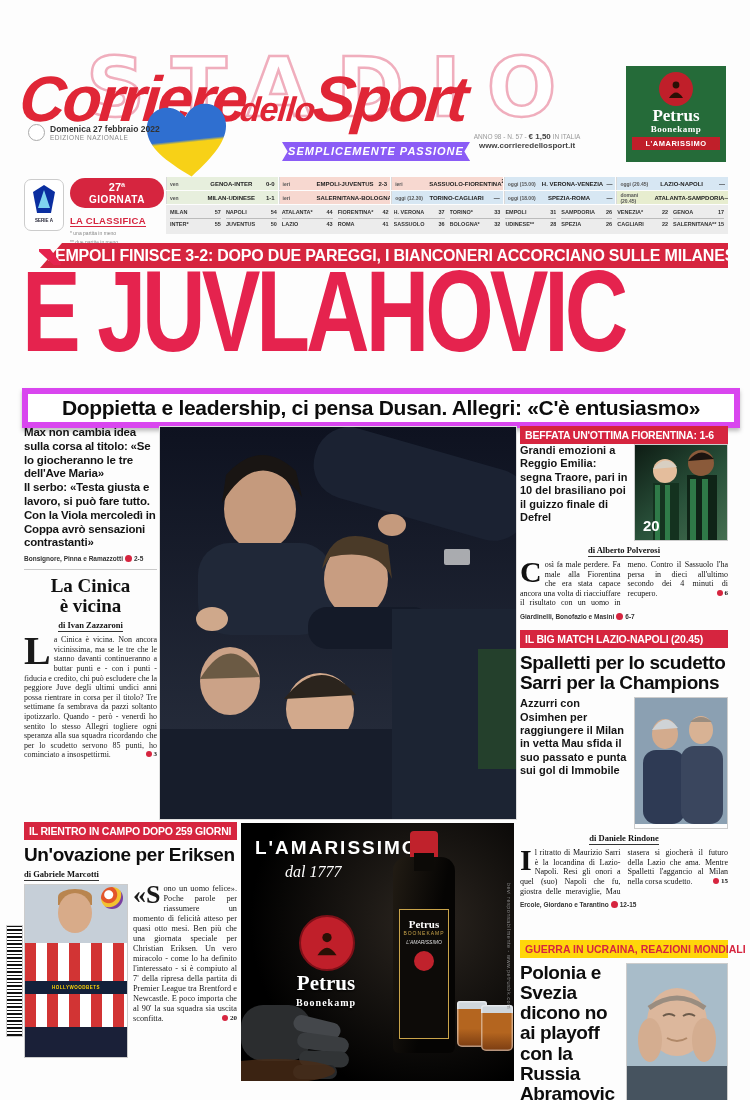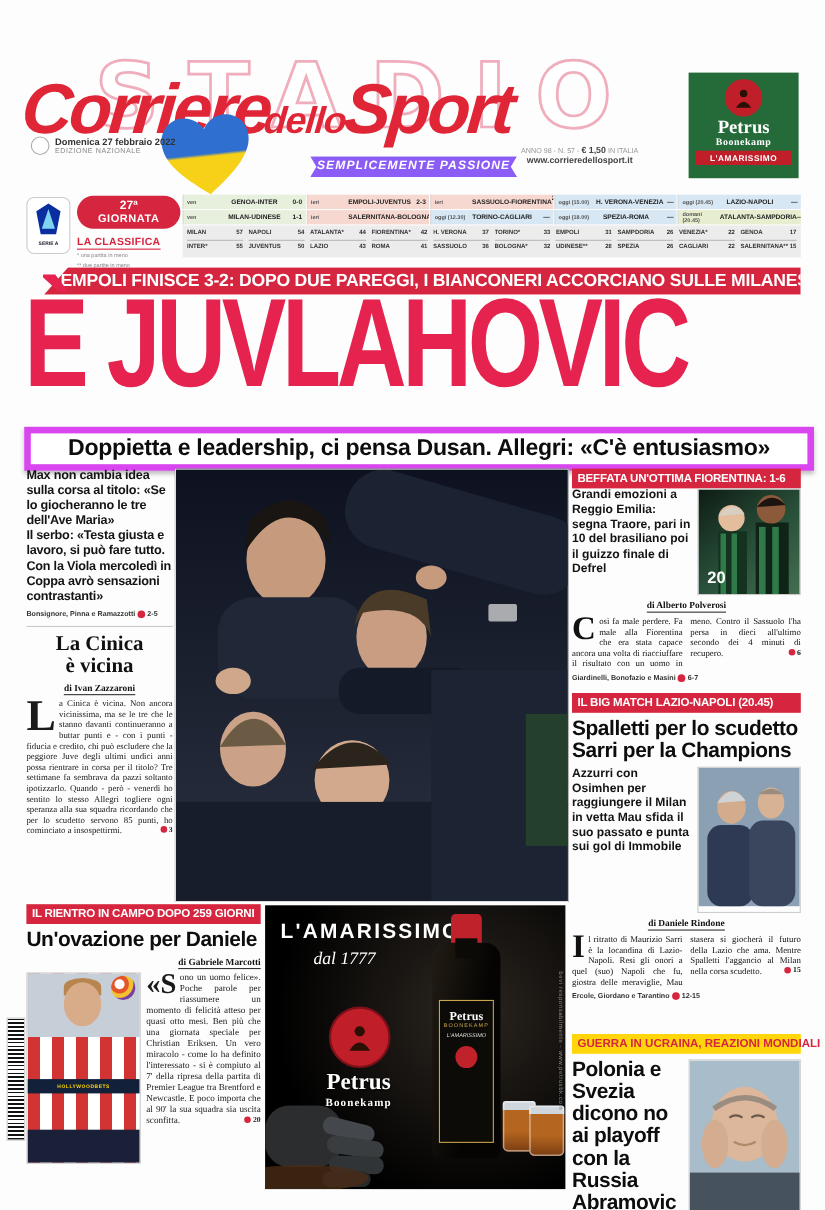--- a/index.html
+++ b/index.html
@@ -460,22 +460,22 @@
     <div class="credit">
         <span>Ercole, Giordano e Tarantino</span>
         <span class="dot"></span>
         <b>12-15</b>
       </div>
   </div>
 </div>
 
 <div class="abs" id="eriksen">
   <div class="kicker-red">IL RIENTRO IN CAMPO DOPO 259 GIORNI</div>
-  <div class="h2"><span>Un'ovazione per Daniele</span><br></div>
-  <div class="byline" style="text-align:right"><span>di Gabriele Marcotti</span></div>
+  <div class="h2"><span>Un'ovazione per Eriksen</span><br></div>
+  <div class="byline" style="text-align:left"><span>di Gabriele Marcotti</span></div>
   <div class="srow">
     <div class="eph">
       <div class="hair"></div>
       <div class="head"></div>
       <div class="ball"></div>
       <div class="band">HOLLYWOODBETS</div>
       <div class="shorts"></div>
     </div>
     <div class="serifbody" style="font-size:8.3px">
       <span class="dropcap" style="font-size:26px;line-height:22px"><span>«</span><span>S</span></span><span>ono un uomo felice». Poche parole per riassumere un momento di felicità atteso per quasi otto mesi. Ben più che una giornata speciale per Christian Eriksen. Un vero miracolo - come lo ha definito l'interessato - si è compiuto al 7' della ripresa della partita di Premier League tra Brentford e Newcastle. E poco importa che al 90' la sua squadra sia uscita sconfitta.</span>

